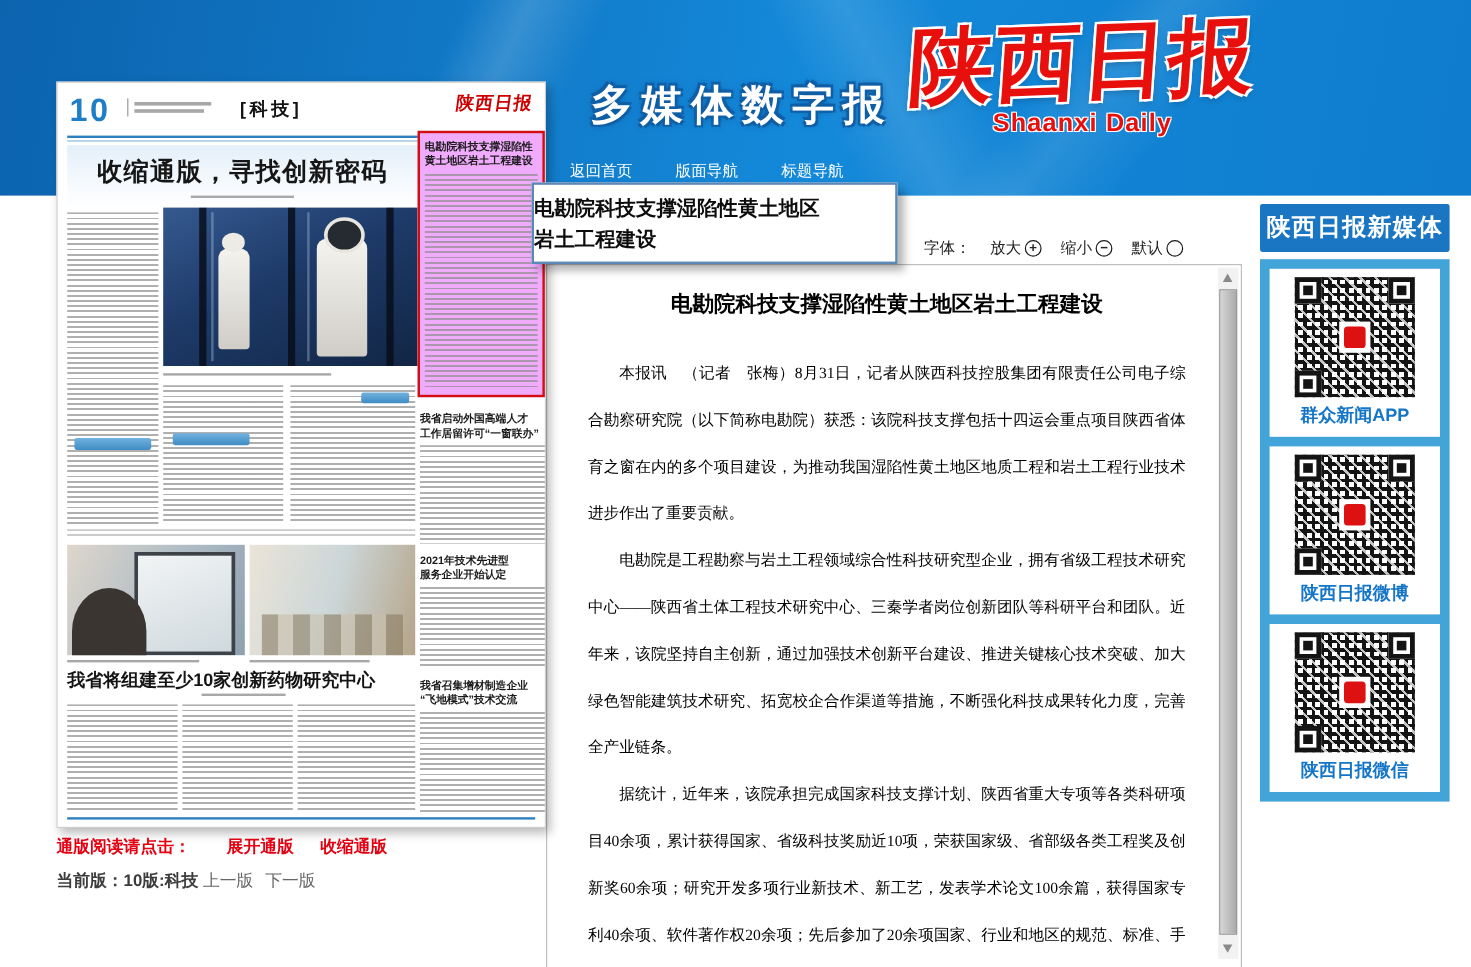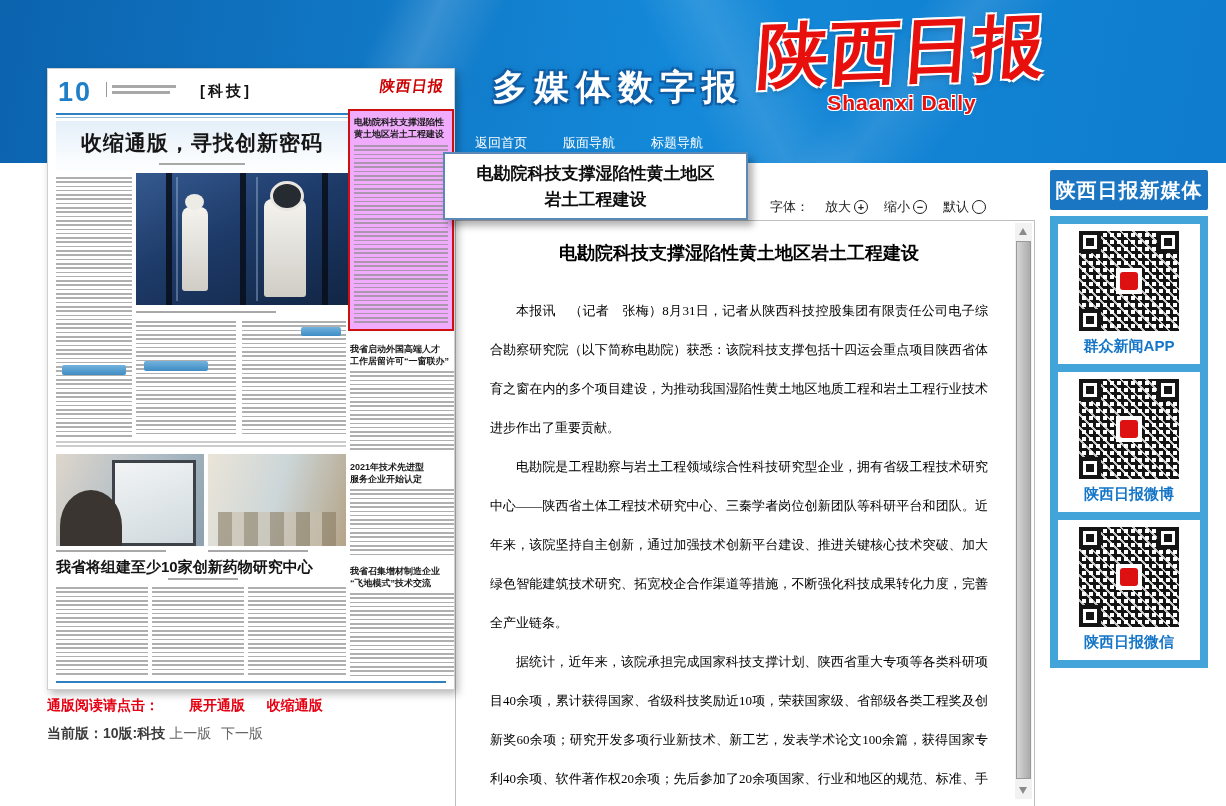--- a/index.html
+++ b/index.html
@@ -68,21 +68,21 @@
     background:repeating-linear-gradient(90deg,#8a7c62 0 14px,#c9beab 14px 26px); opacity:.6; }
 
   #t-headline2 { left:8px; top:489px; width:292px; font-size:15px; font-weight:bold; color:#141414; }
   .rc-h { font-size:9px; font-weight:bold; line-height:12px; color:#1a1a1a; white-space:nowrap; overflow:hidden; }
   #t-redbox { left:300px; top:40px; width:106px; height:222px; border:2px solid #d01010; padding:5px 4px; background:#f0abfc; cursor:pointer; }
   .rc-block { left:302px; width:104px; }
   #t-bottomrule { left:8px; right:8px; top:612px; height:2px; background:#2f80c0; }
 
   
   #tooltip { position:absolute; left:443px; top:152px; width:305px; height:68px; background:#fff;
-    border:2px solid #5c88b5; box-shadow:5px 6px 7px rgba(0,0,0,.3); z-index:9; text-align:center; padding-top:7px; }
+    border:2px solid #5c88b5; box-shadow:5px 6px 7px rgba(0,0,0,.3); z-index:9; padding-top:7px; }
   #tooltip div { font-size:17px; font-weight:bold; color:#0d0d0d; line-height:26px; }
 
   
   #font-controls { position:absolute; left:770px; top:198px; width:266px; display:flex; align-items:center;
     gap:16px; font-size:13px; color:#222; }
   .fc-item { display:inline-flex; align-items:center; gap:3px; cursor:pointer; }
   .circle { width:14px; height:14px; border:1.5px solid #1a1a1a; border-radius:50%;
     display:inline-flex; align-items:center; justify-content:center; font-size:11px; font-weight:bold; line-height:1; }
 
   

